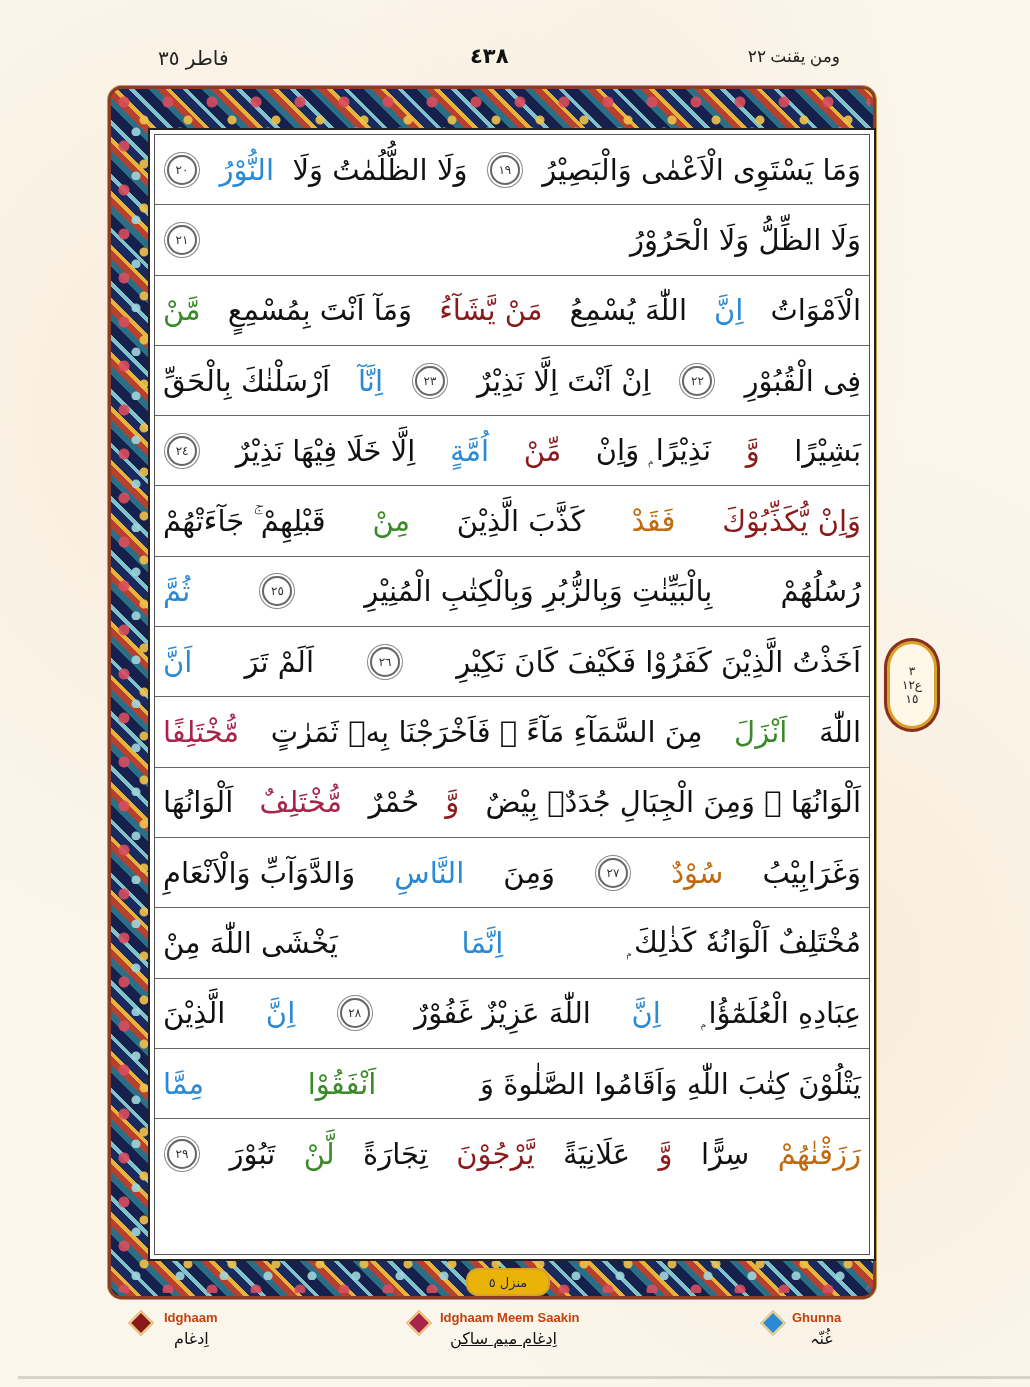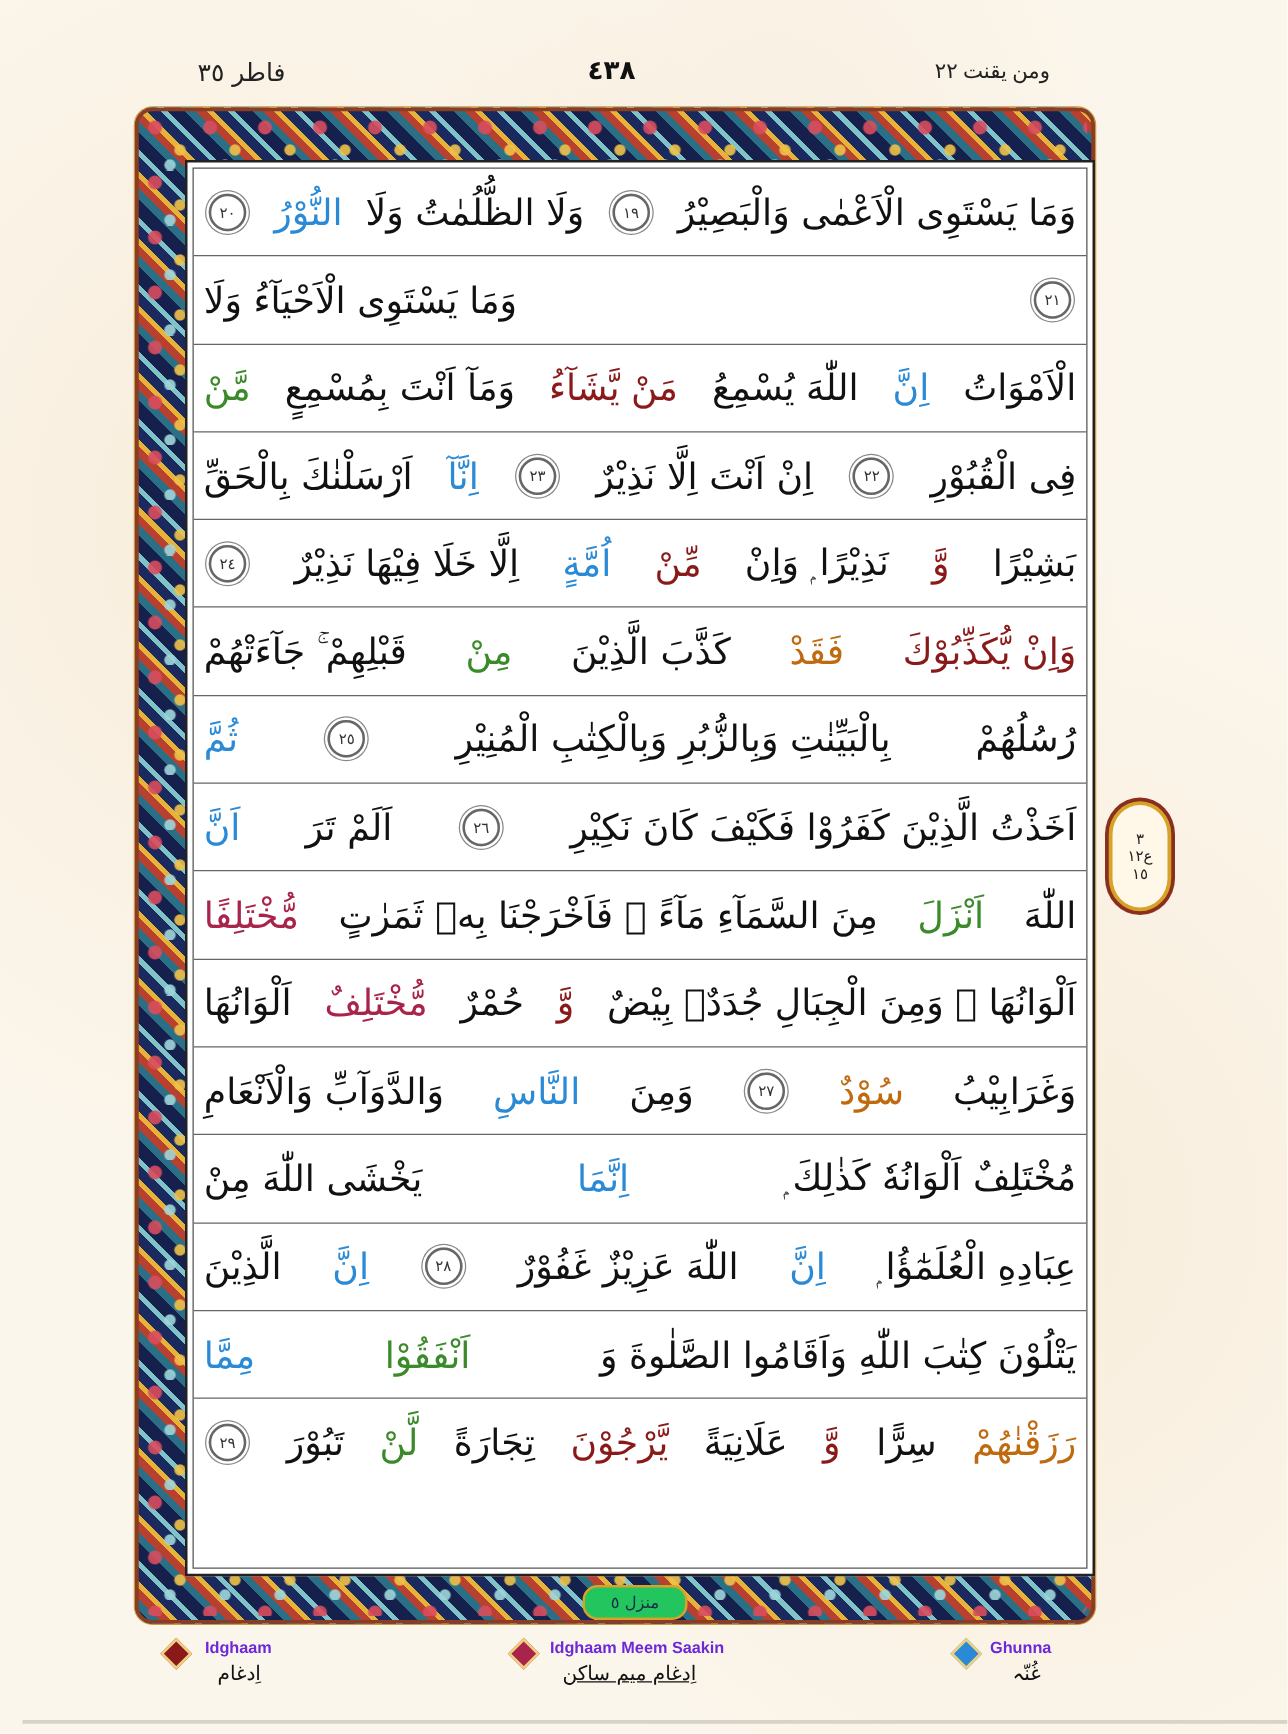--- a/index.html
+++ b/index.html
@@ -67,32 +67,32 @@
   .ruku {
     position:absolute; left:887px; top:641px; width:44px; height:82px;
     background:#fff8e8; border:3px solid #d6a227;
     border-radius:50% / 30%;
     box-shadow:0 0 0 3px #8a2e1e;
     display:flex; flex-direction:column; align-items:center; justify-content:center;
     font-size:12px; color:#222; line-height:14px; direction:rtl;
   }
   .manzil {
     position:absolute; left:466px; top:1268px; width:80px; height:24px;
-    background:#22c55e; border:2px solid #d6a227; border-radius:12px;
+    background:#eab308; border:2px solid #d6a227; border-radius:12px;
     display:flex; align-items:center; justify-content:center;
     font-size:13px; color:#1a2a4a; direction:rtl;
   }
 
   .legend { position:absolute; top:1310px; left:0; width:1030px; height:60px; }
   .legend-item { position:absolute; top:0; }
   .legend-item .diamond {
     position:absolute; top:4px; width:14px; height:14px; transform:rotate(45deg);
     border:2px solid #f0d080;
   }
-  .legend-item .en { position:absolute; top:0; font-family:"Liberation Sans",sans-serif; font-size:13px; font-weight:bold; color:#6d28d9; white-space:nowrap; }
+  .legend-item .en { position:absolute; top:0; font-family:"Liberation Sans",sans-serif; font-size:13px; font-weight:bold; color:#c2410c; white-space:nowrap; }
   .legend-item .ar { position:absolute; top:19px; font-size:16px; color:#111; white-space:nowrap; direction:rtl; }
 </style>
 </head>
 <body>
 
 <div class="page-edge"></div>
 
 <div class="header">
   <span class="right">ومن يقنت ٢٢</span>
   <span class="center">٤٣٨</span>
@@ -104,22 +104,22 @@
 <div class="text-area">
   <div class="text-area-inner" id="lines">
       <div class="line">
         <span class="seg">وَمَا يَسْتَوِى الْاَعْمٰى وَالْبَصِيْرُ</span>
         <span class="ayah">١٩</span>
         <span class="seg">وَلَا الظُّلُمٰتُ وَلَا</span>
         <span class="seg c-ghunna">النُّوْرُ</span>
         <span class="ayah">٢٠</span>
       </div>
       <div class="line">
+        <span class="seg">وَلَا الظِّلُّ وَلَا الْحَرُوْرُ</span>
         <span class="ayah">٢١</span>
-        <span class="seg">وَمَا يَسْتَوِى الْاَحْيَآءُ وَلَا</span>
       </div>
       <div class="line">
         <span class="seg">الْاَمْوَاتُ</span>
         <span class="seg c-ghunna">اِنَّ</span>
         <span class="seg">اللّٰهَ يُسْمِعُ</span>
         <span class="seg c-idghaam">مَنْ يَّشَآءُ</span>
         <span class="seg">وَمَآ اَنْتَ بِمُسْمِعٍ</span>
         <span class="seg c-ikhfa">مَّنْ</span>
       </div>
       <div class="line">

